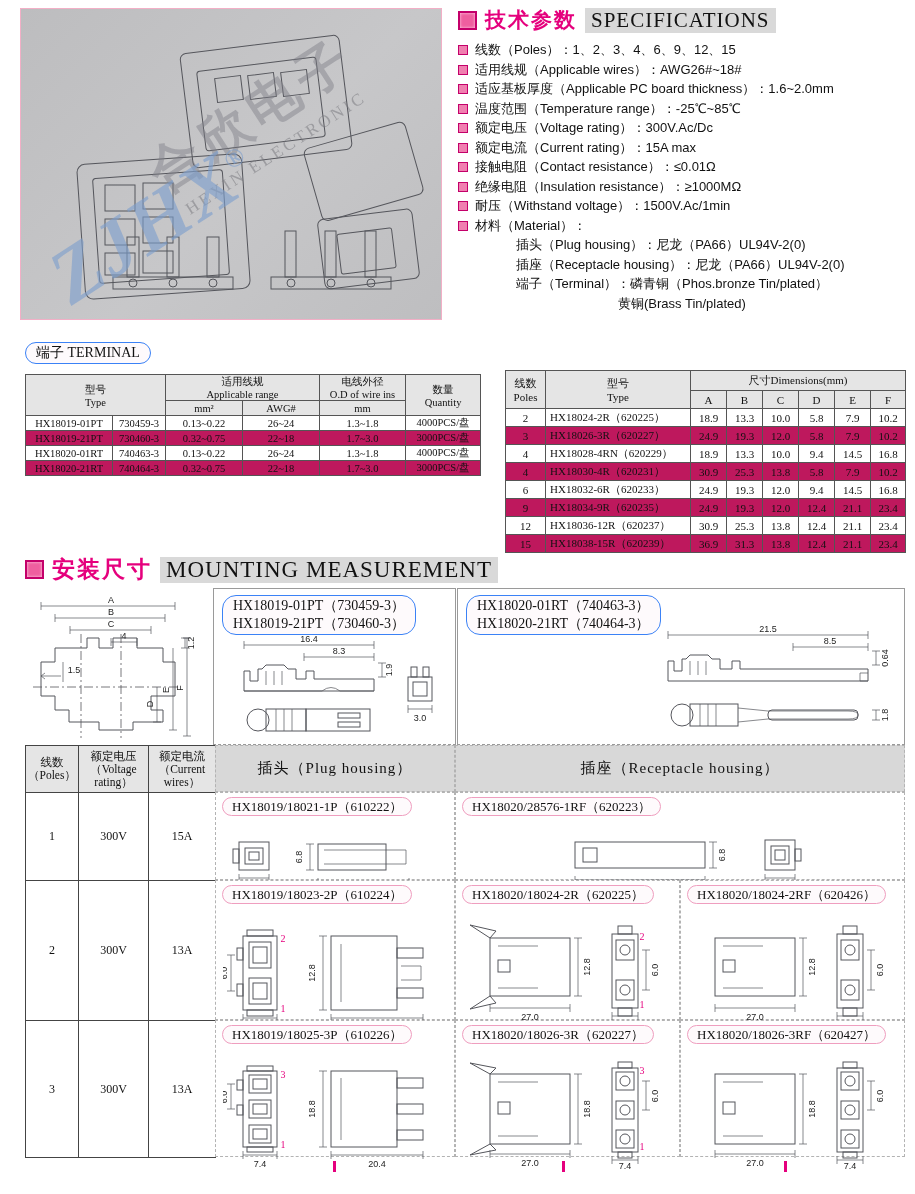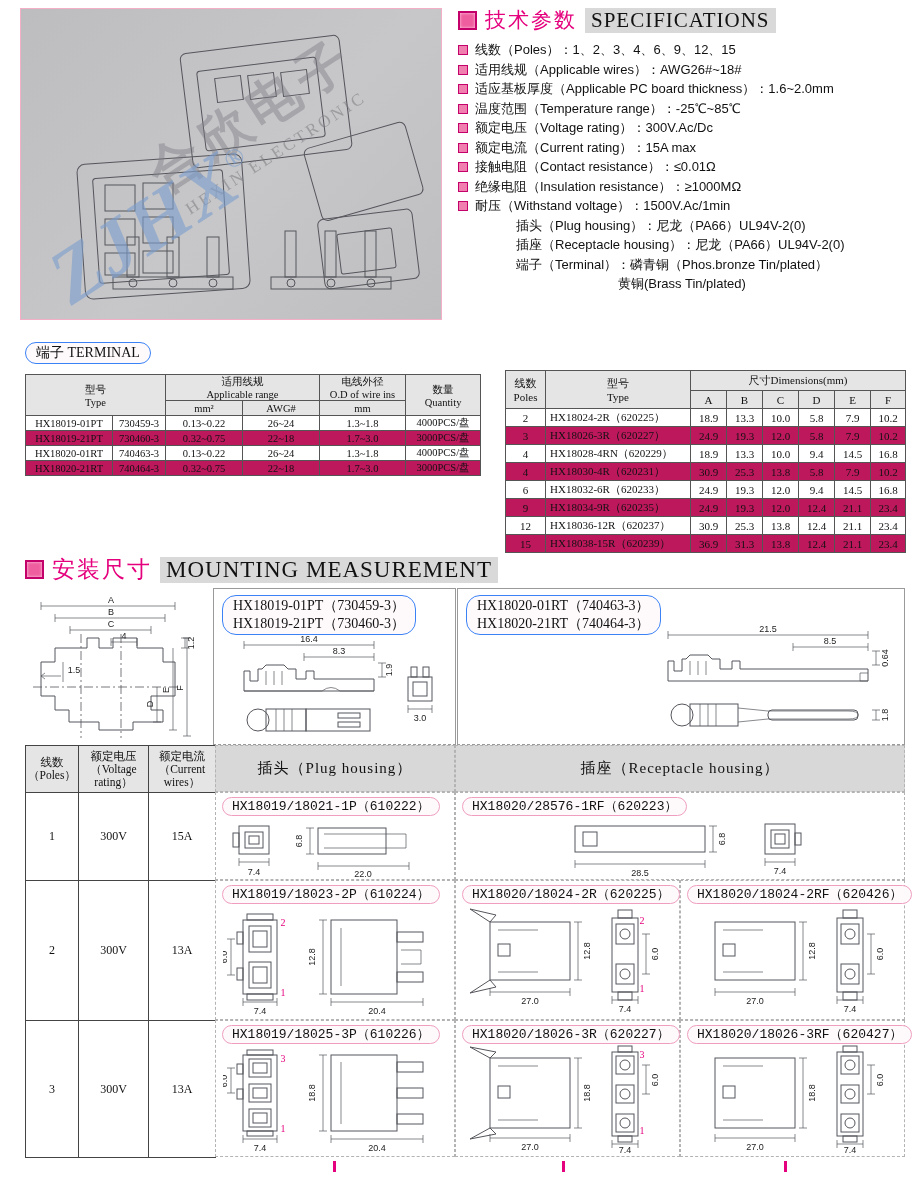--- a/index.html
+++ b/index.html
@@ -17,21 +17,21 @@
   .wm-brand{position:absolute;left:18px;top:168px;transform:rotate(-33deg);
       font-size:78px;font-weight:bold;font-style:italic;
       color:rgba(125,158,205,.62);letter-spacing:2px;pointer-events:none;}
   .wm-reg{font-size:26px;vertical-align:super;font-style:normal;}
 
   
   .specs{position:absolute;left:458px;top:6px;width:452px;}
   .sec-title{display:flex;align-items:center;gap:8px;margin-bottom:6px;}
   .bullet-lg{width:15px;height:15px;background:linear-gradient(135deg,#f franchise 0,#fff 0);
              background:#ef5f9f;border:2px solid #c4006a;box-shadow:inset 0 0 3px #ffd3e6;flex:none;}
-  .t-cn{color:#e5007d;font-weight:normal;font-size:21px;font-family:"Liberation Sans",sans-serif;letter-spacing:2px;}
+  .t-cn{color:#e5007d;font-weight:bold;font-size:21px;font-family:"Liberation Sans",sans-serif;letter-spacing:2px;}
   .t-en{font-size:21px;background:#d9d9d9;padding:0 6px;letter-spacing:1px;}
   .spec-list{list-style:none;margin:0;padding:0;}
   .spec-item{display:flex;align-items:flex-start;gap:7px;
              font:13px/19.5px "Liberation Sans",sans-serif;}
   .bullet-sm{width:8px;height:8px;margin-top:5px;background:#f07fb0;border:1px solid #c4006a;flex:none;}
   .mat-line{font:13px/19.5px "Liberation Sans",sans-serif;margin-left:58px;}
   .mat-line.deep{margin-left:160px;}
 
   
   .pill{display:inline-block;border:1px solid #ef9ebf;border-radius:12px;background:#fefafc;
@@ -70,21 +70,21 @@
   .tech .thin{stroke-width:.7;}
 
   
   .ht-left{left:25px;top:745px;width:190px;height:412px;font-size:12px;}
   .ht-left td{border:1px solid #444;}
   .ht-left .hd div{line-height:13px;font-size:11.5px;}
   .ht-right{position:absolute;left:215px;top:745px;width:690px;height:412px;}
   .hcell{position:absolute;border:1px dashed #b3b3b3;box-sizing:border-box;background:#fff;}
   .hcell.hd{background:#d8d8d8;display:flex;align-items:center;justify-content:center;
             font-size:15px;letter-spacing:1px;}
-  .hcell .pill{margin:4px 0 0 6px;font-family:Liberation Mono, monospace;}
+  .hcell .pill{margin:4px 0 16px 6px;}
   .cell-draw{display:flex;justify-content:center;}
 
   .tick{position:absolute;width:3px;height:11px;background:#e5007d;}
 </style>
 </head>
 <body>
 
 <div class="photo">
   <svg class="tech" width="420" height="310">
     <g stroke="#d2d2d6" fill="#f3f3f5">
@@ -165,20 +165,24 @@
         <span>接触电阻（Contact resistance）：≤0.01Ω</span>
       </li>
     <li class="spec-item">
         <span class="bullet-sm"></span>
         <span>绝缘电阻（Insulation resistance）：≥1000MΩ</span>
       </li>
     <li class="spec-item">
         <span class="bullet-sm"></span>
         <span>耐压（Withstand voltage）：1500V.Ac/1min</span>
       </li>
+    <li class="spec-item">
+        <span class="bullet-sm"></span>
+        <span>材料（Material）：</span>
+      </li>
   </ul>
   <div class="mat-line">插头（Plug housing）：尼龙（PA66）UL94V-2(0)</div>
   <div class="mat-line">插座（Receptacle housing）：尼龙（PA66）UL94V-2(0)</div>
   <div class="mat-line">端子（Terminal）：磷青铜（Phos.bronze Tin/plated）</div>
   <div class="mat-line deep">黄铜(Brass Tin/plated)</div>
 </div>
 
 <div class="badge">
   <span class="pill2">端子 TERMINAL</span>
 </div>

